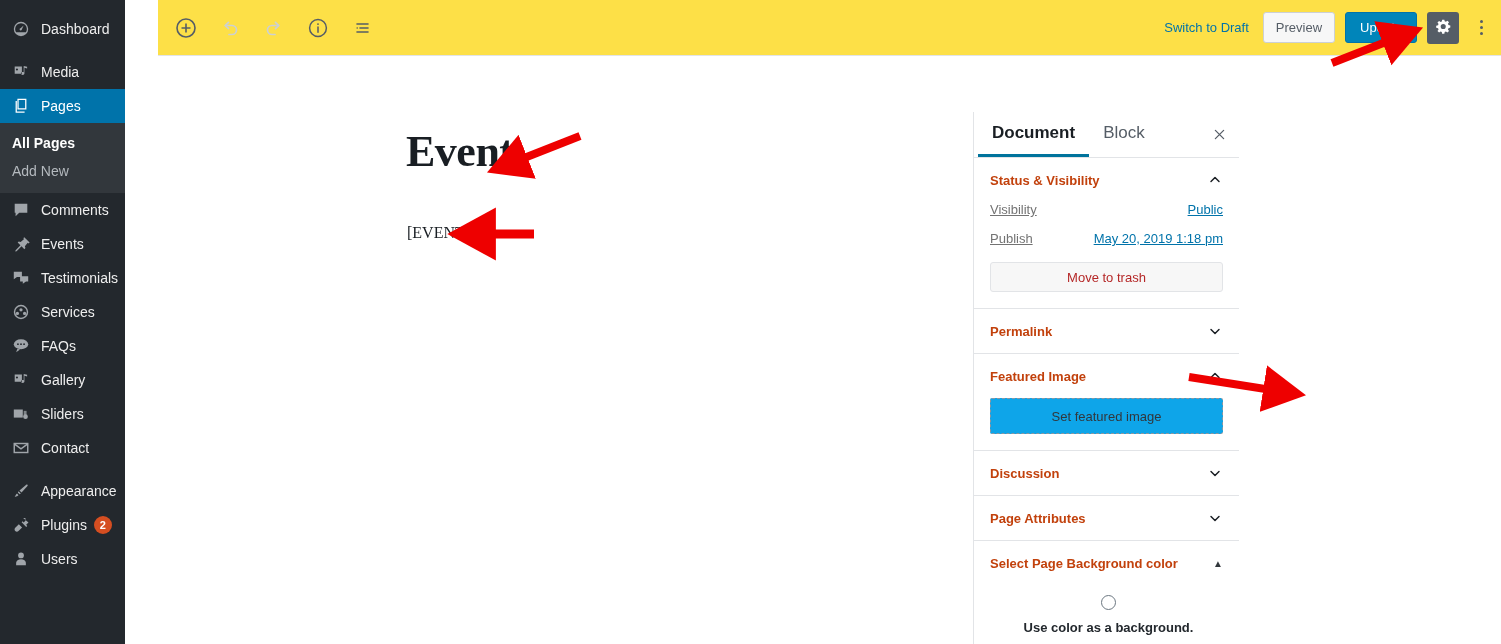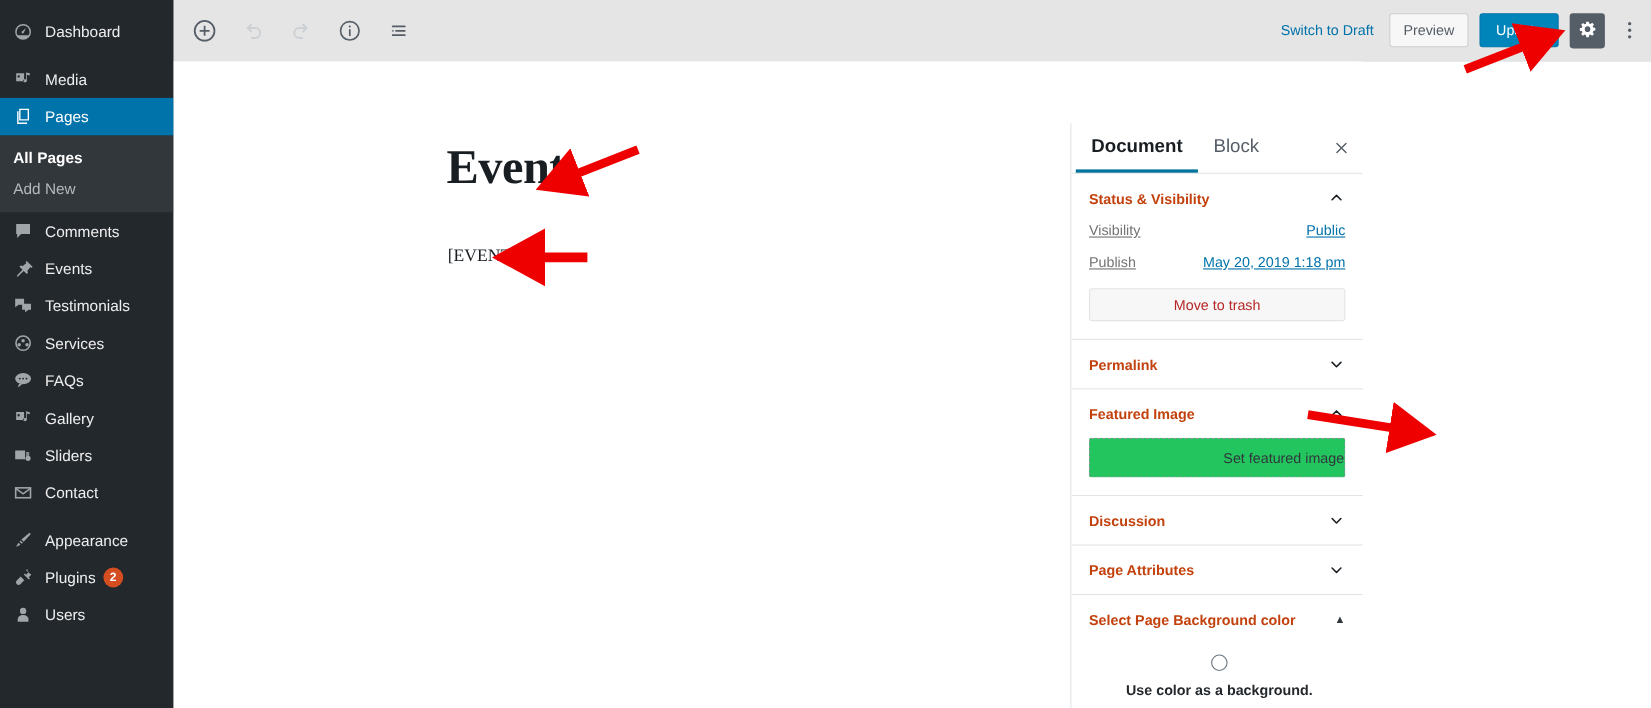--- a/index.html
+++ b/index.html
@@ -7,21 +7,21 @@
     width: 1501px; height: 644px;
     overflow: hidden;
     font-family: "Liberation Sans", sans-serif;
     background: #fff;
   }
   #app { position: relative; width: 1501px; height: 644px; }
 
   
   #adminmenu {
     position: absolute; left: 0; top: 0;
-    width: 158px; height: 644px;
+    width: 125px; height: 644px;
     background: #23282d;
     color: #eee;
     font-size: 14px;
     overflow: hidden;
   }
   .menu-item {
     position: relative;
     display: flex; align-items: center;
     height: 34px;
     padding-left: 10px;
@@ -75,21 +75,21 @@
 
   
   #main {
     position: absolute; left: 158px; top: 0;
     width: 1343px; height: 644px;
     background: #fff;
   }
   #editor-header {
     position: relative;
     height: 56px;
-    background: #e5e5e5;
+    background: #fde047;
     border-bottom: 1px solid #e2e4e7;
     display: flex; align-items: center;
   }
   .hdr-left { display: flex; align-items: center; padding-left: 10px; gap: 8px; }
   .tool-btn {
     width: 36px; height: 36px;
     display: flex; align-items: center; justify-content: center;
     background: transparent; border: none;
     color: #555d66;
     cursor: pointer;
@@ -261,27 +261,26 @@
     border: 1px solid #e2e4e7;
     border-radius: 3px;
     color: #b52727;
     font-size: 13px;
     cursor: pointer;
     margin-top: 2px;
   }
   .featured-btn {
     width: 100%;
     height: 36px;
-    background: #22c55e;
+    background: #0ea5e9;
     border: 1px dashed #8d96a0;
     border-radius: 2px;
     color: #32373c;
     font-size: 13px;
     cursor: pointer;
-    text-align: right;
   }
   .bg-panel-head .chev-sm { margin-left: auto; color: #32373c; font-size: 10px; }
   .radio-row {
     display: flex; align-items: center;
     gap: 10px;
     padding: 6px 0 14px 4px;
     flex-direction: column;
   }
   .radio {
     width: 15px; height: 15px;

